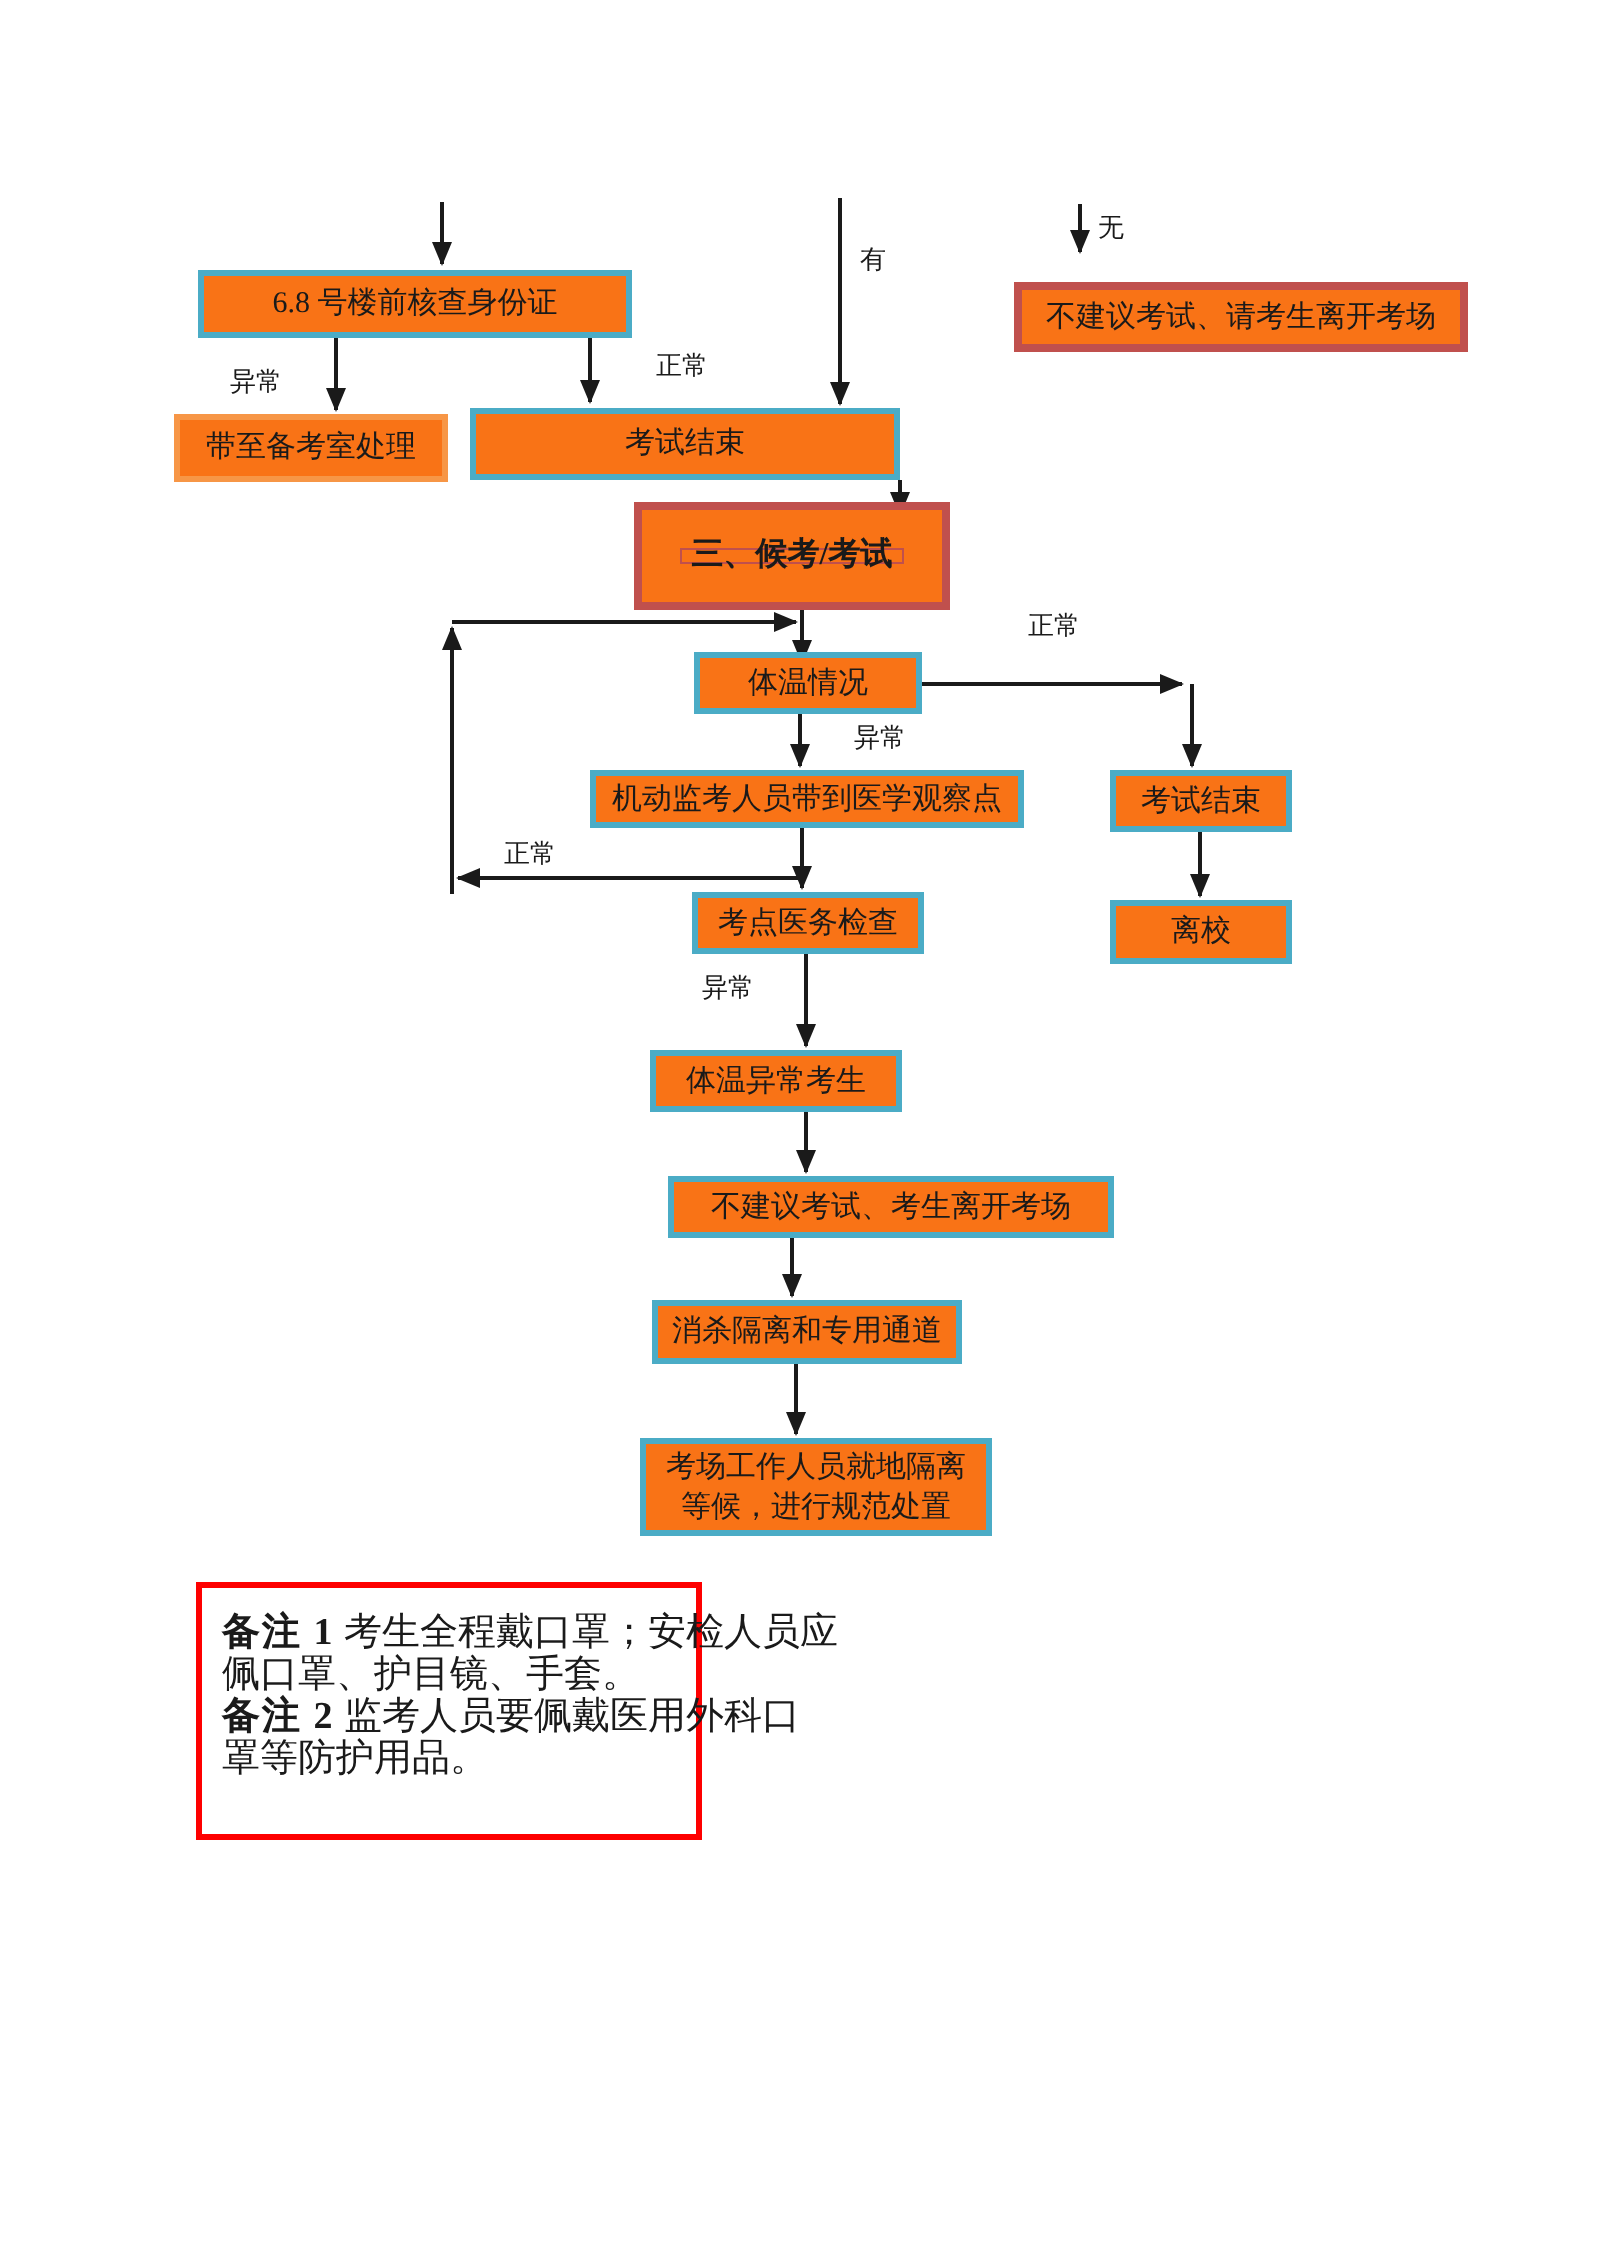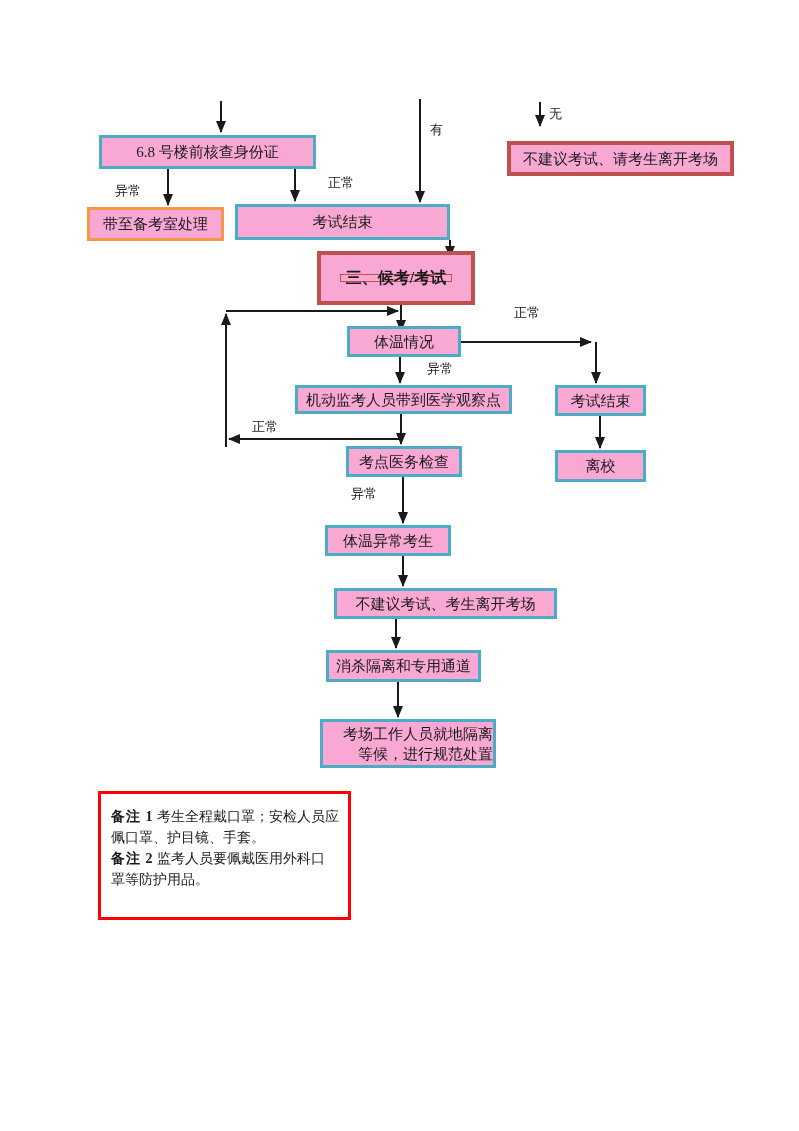--- a/index.html
+++ b/index.html
@@ -16,21 +16,21 @@
     position: absolute;
     left: 0; top: 0;
     width: 799px; height: 1131px;
     pointer-events: none;
   }
   .flow-line { stroke: var(--ink, #1a1a1a); stroke-width: 2; fill: none; }
   marker path { fill: var(--ink, #1a1a1a); }
   .node {
     position: absolute;
     box-sizing: border-box;
-    background: #f9a8d4;
+    background: #f97316;
     display: flex;
     align-items: center;
     justify-content: center;
     text-align: center;
     font-size: 15px;
     line-height: 20px;
   }
   .node.cyan   { border: 3px solid var(--cyan, #4bacc6); }
   .node.orange { border: 3px solid var(--orange, #f79646); }
   .node.red    { border: 4px solid var(--box-red, #c0504d); }
@@ -55,21 +55,21 @@
     white-space: nowrap;
   }
   .note {
     position: absolute;
     left: 98px; top: 791px;
     width: 253px; height: 129px;
     box-sizing: border-box;
     border: 3px solid var(--note-red, #fe0000);
     background: #ffffff;
     padding: 12px 10px 0 10px;
-    font-size: 14px;
+    font-size: 19px;
     line-height: 21px;
   }
   .note p { margin: 0; white-space: nowrap; }
   .note p .cont { display: block; white-space: nowrap; }
   .note b { letter-spacing: 1px; }
 </style>
 </head>
 <body>
 
 <div class="page">
@@ -157,21 +157,21 @@
   </div>
 
   <div class="node cyan" style="left:326px; top:650px; width:155px; height:32px;">
     <span>消杀隔离和专用通道</span>
   </div>
 
   <div class="node cyan" style="left:334px; top:588px; width:223px; height:31px;">
     <span>不建议考试、考生离开考场</span>
   </div>
 
-  <div class="node cyan" style="left:320px; top:719px; width:176px; height:49px; flex-direction:column;align-items:flex-end;">
+  <div class="node cyan" style="left:320px; top:719px; width:176px; height:49px; flex-direction:column;">
     <div>考场工作人员就地隔离</div>
     <div>等候，进行规范处置</div>
   </div>
 
   <div class="edge-label" style="left:430px; top:123px;">有</div>
   <div class="edge-label" style="left:549px; top:107px;">无</div>
   <div class="edge-label" style="left:115px; top:184px;">异常</div>
   <div class="edge-label" style="left:328px; top:176px;">正常</div>
   <div class="edge-label" style="left:514px; top:306px;">正常</div>
   <div class="edge-label" style="left:427px; top:362px;">异常</div>

